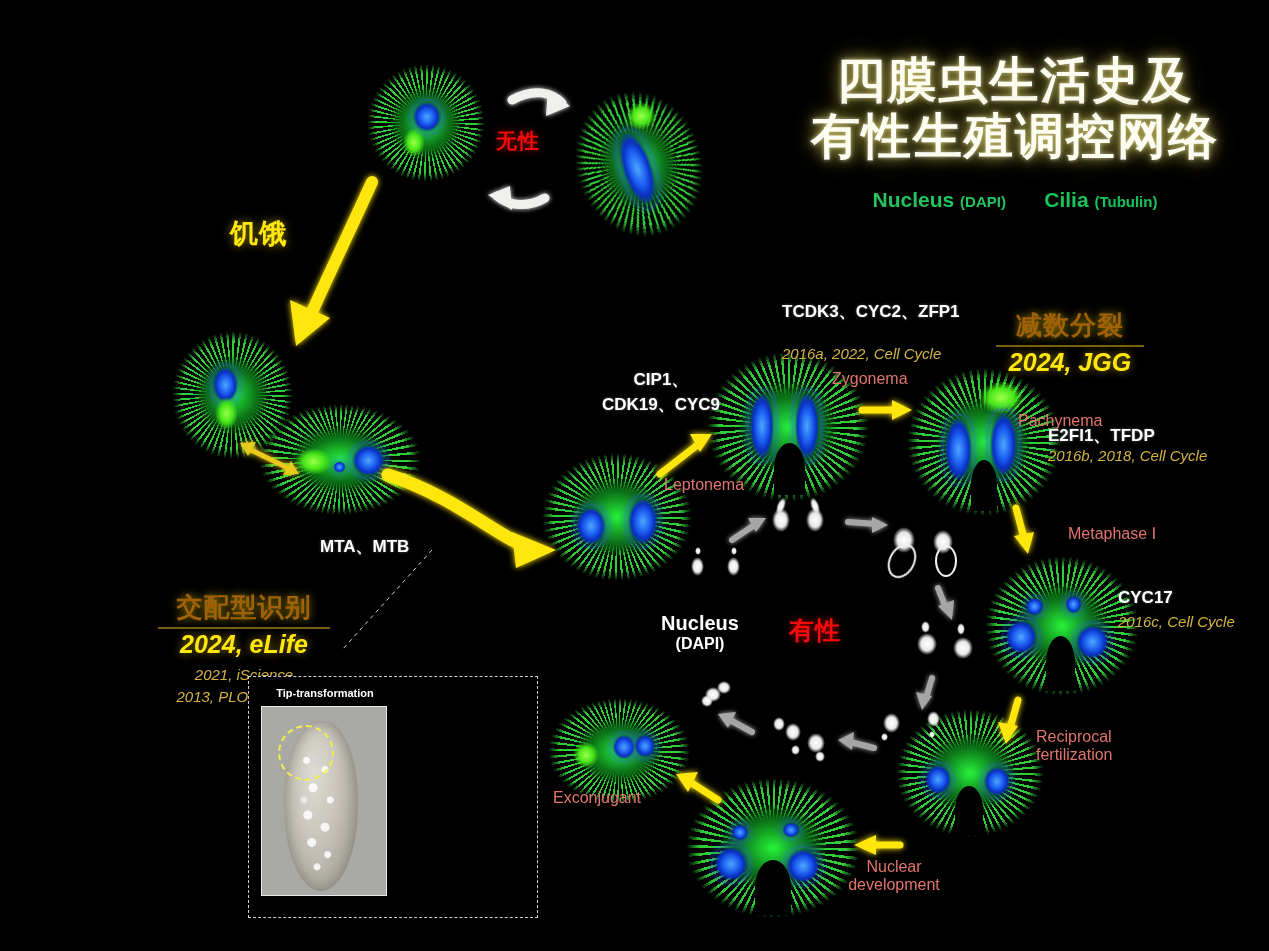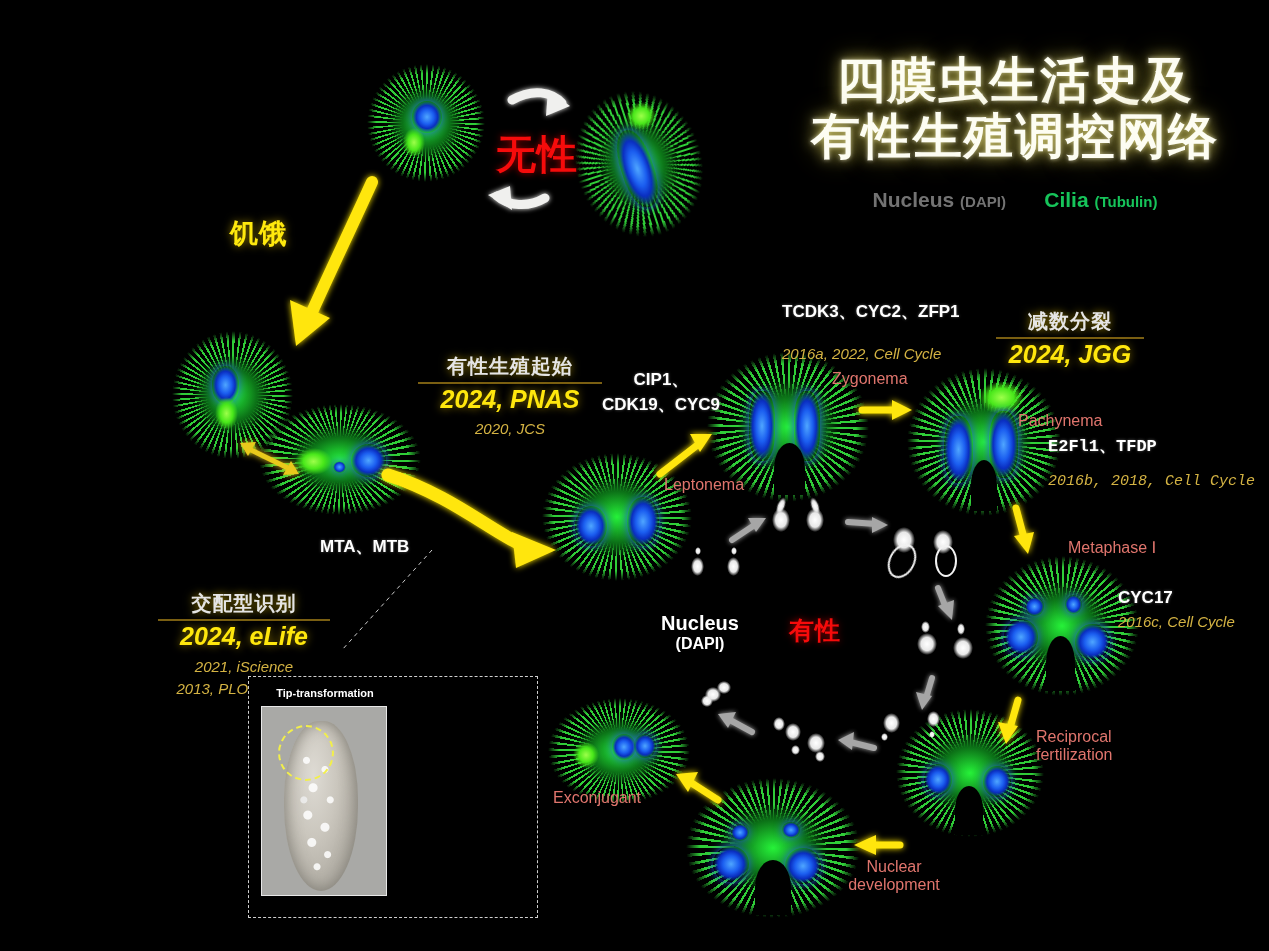--- a/index.html
+++ b/index.html
@@ -7,34 +7,34 @@
   #stage{position:relative;width:1269px;height:951px;background:#000;overflow:hidden;}
 
   .abs{position:absolute;}
 
   
   .title-cn{
     color:#fdfdf2;font-weight:bold;font-size:49px;line-height:56px;
     text-align:center;letter-spacing:2px;
     text-shadow:0 0 14px rgba(210,200,90,.85),0 0 26px rgba(160,150,40,.55),0 0 4px rgba(255,255,255,.7);
   }
-  .legend-nucleus{color:#737373;font-weight:bold;font-size:21px;}
+  .legend-nucleus{color:#22c55e;font-weight:bold;font-size:21px;}
   .legend-nucleus .sub{font-size:15px;}
   .legend-cilia{color:#16c45a;font-weight:bold;font-size:21px;}
   .legend-cilia .sub{font-size:15px;}
 
-  .red-cn{color:#f60b0b;font-weight:bold;font-size:40px;letter-spacing:1px;
+  .red-cn{color:#f60b0b;font-weight:bold;font-size:21px;letter-spacing:1px;
     text-shadow:0 0 7px rgba(180,0,0,.9);}
   .red-cn.small{font-size:25px;}
 
   .yellow-cn{color:#ffe90d;font-weight:bold;font-size:28px;letter-spacing:1px;
     text-shadow:0 0 9px rgba(190,160,0,.8);}
 
   .ylabel-box{text-align:center;}
-  .ylabel-box .cn{color:#e5e5e5;font-weight:bold;font-size:20px;letter-spacing:1px;
+  .ylabel-box .cn{color:#a16207;font-weight:bold;font-size:26px;letter-spacing:1px;
     text-shadow:0 0 8px rgba(180,150,0,.85);white-space:nowrap;}
   .ylabel-box .rule{height:2px;background:#7a5f12;margin:2px 0 1px 0;}
   .ylabel-box .journal{color:#ffe70d;font-weight:bold;font-style:italic;font-size:25px;
     text-shadow:0 0 8px rgba(180,150,0,.8);white-space:nowrap;}
   .cite{color:#d4b343;font-style:italic;font-size:15px;white-space:nowrap;}
 
   .gene{color:#ffffff;font-weight:bold;font-size:17px;white-space:nowrap;
     text-shadow:0 0 3px rgba(255,255,255,.35);}
   .stage{color:#e0756d;font-size:16px;white-space:nowrap;}
   .stage.c{text-align:center;}
@@ -322,59 +322,53 @@
   </div>
 
   <div class="abs ylabel-box" style="left:158px;top:590px;width:172px;">
     <div class="cn">交配型识别</div>
     <div class="rule"></div>
     <div class="journal">2024, eLife</div>
     <div class="cite" style="margin-top:7px;">2021, iScience</div>
     <div class="cite" style="margin-top:5px;">2013, PLOS Biology</div>
   </div>
 
-  <div class="abs ylabel-box" style="left:418px;top:353px;width:184px;">
-    <div class="cn">有性生殖起始</div>
-    <div class="rule"></div>
-    <div class="journal">2024, PNAS</div>
-    <div class="cite" style="margin-top:6px;">2020, JCS</div>
-  </div>
 
   <div class="abs ylabel-box" style="left:996px;top:308px;width:148px;">
     <div class="cn">减数分裂</div>
     <div class="rule"></div>
     <div class="journal">2024, JGG</div>
   </div>
 
   <div class="abs gene" style="left:320px;top:535px;">MTA、MTB</div>
 
   <div class="abs" style="left:596px;top:368px;width:130px;text-align:center;">
     <div class="gene">CIP1、</div>
     <div class="gene" style="margin-top:2px;">CDK19、CYC9</div>
   </div>
 
   <div class="abs" style="left:782px;top:300px;width:200px;">
     <div class="gene">TCDK3、CYC2、ZFP1</div>
     <div class="cite" style="margin-top:22px;">2016a, 2022, Cell Cycle</div>
   </div>
 
-  <div class="abs" style="left:1048px;top:434px;width:200px;font-family:Liberation Mono, monospace;">
+  <div class="abs" style="left:1048px;top:424px;width:200px;">
     <div class="gene">E2Fl1、TFDP</div>
-    <div class="cite" style="margin-top:16px;text-align:center;">2016b, 2018, Cell Cycle</div>
+    <div class="cite" style="margin-top:0;">2016b, 2018, Cell Cycle</div>
   </div>
 
   <div class="abs" style="left:1118px;top:588px;width:160px;">
     <div class="gene">CYC17</div>
     <div class="cite" style="margin-top:5px;">2016c, Cell Cycle</div>
   </div>
 
   <div class="abs stage" style="left:664px;top:476px;">Leptonema</div>
   <div class="abs stage" style="left:832px;top:370px;">Zygonema</div>
   <div class="abs stage" style="left:1018px;top:412px;">Pachynema</div>
-  <div class="abs stage" style="left:1068px;top:538px;">Metaphase Ⅰ</div>
+  <div class="abs stage" style="left:1068px;top:524px;">Metaphase Ⅰ</div>
   <div class="abs stage" style="left:1036px;top:728px;width:160px;">
     <div>Reciprocal</div>
     <div>fertilization</div>
   </div>
   <div class="abs stage c" style="left:826px;top:858px;width:136px;">
     <div>Nuclear</div>
     <div>development</div>
   </div>
   <div class="abs stage" style="left:553px;top:789px;">Exconjugant</div>
 

